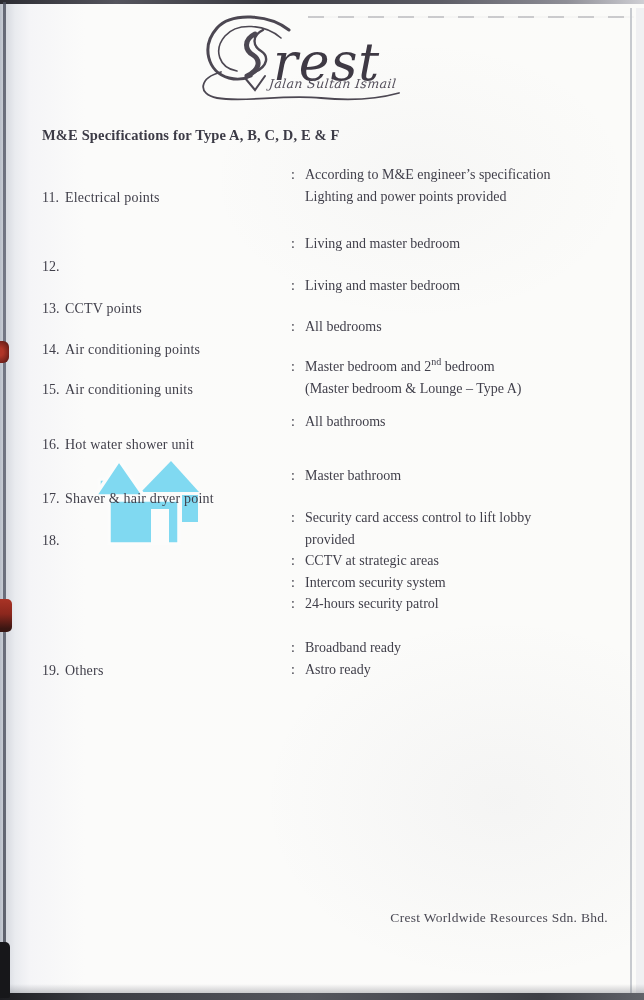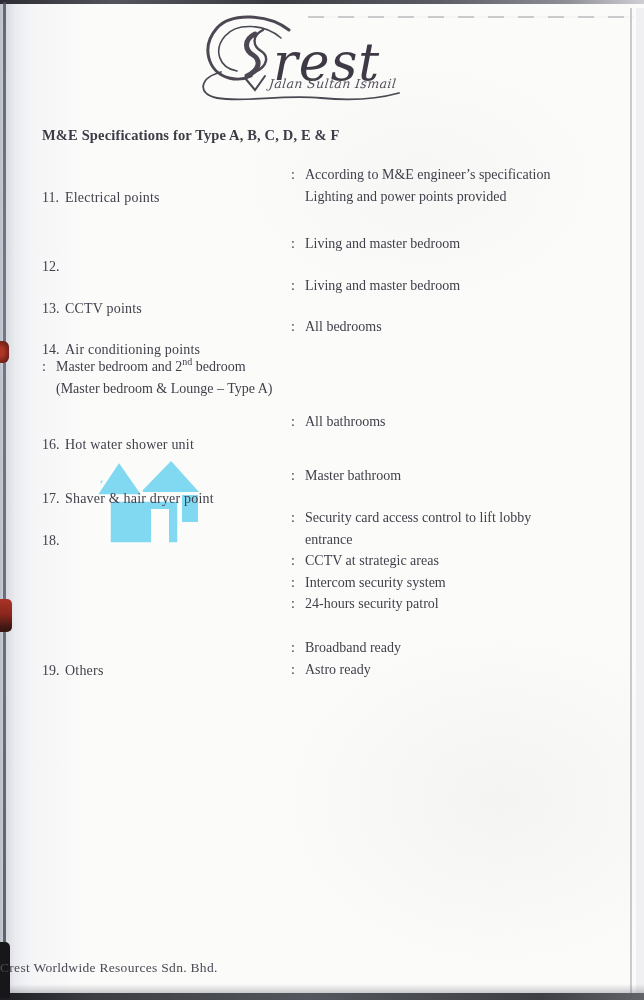--- a/index.html
+++ b/index.html
@@ -45,22 +45,22 @@
     font-size:14px; line-height:21.5px; }
   .row { position:absolute; left:0; width:100%; display:flex; }
   .leftcol { width:249px; flex:none; display:flex; padding-top:3px;margin-top:20px; }
   .num { width:23px; flex:none; }
   .label { flex:1; letter-spacing:.2px; }
   .entries { flex:1; }
   .entry { display:flex; }
   .colon { width:14px; flex:none; }
   .dlines { flex:1; }
   sup { font-size:10px; line-height:0; }
-  .doc-footer { position:absolute; left:0; top:960px; width:608px; z-index:2;
-    text-align:left; font-size:13.5px; letter-spacing:.3px; color:#4b4a55; }
+  .doc-footer { position:absolute; left:0; top:910px; width:608px; z-index:2;
+    text-align:right; font-size:13.5px; letter-spacing:.3px; color:#4b4a55; }
 </style>
 </head>
 <body>
 
 <div class="page">
 
   <div class="edge-top"></div>
   <div class="scan-streak"></div>
   <div class="spine-line"></div>
   <div class="edge-right"></div>
@@ -159,20 +159,24 @@
         <div class="entry">
           <span class="colon">:</span>
           <div class="dlines">
             <div>All bedrooms</div>
           </div>
         </div>
       </div>
     </div>
 
     <div class="row" style="top:192px">
+      <div class="leftcol">
+        <div class="num">15.</div>
+        <div class="label">Air conditioning units</div>
+      </div>
       <div class="entries">
         <div class="entry">
           <span class="colon">:</span>
           <div class="dlines">
             <div><span>Master bedroom and 2</span><sup>nd</sup><span> bedroom</span></div>
             <div>(Master bedroom &amp; Lounge – Type A)</div>
           </div>
         </div>
       </div>
     </div>
@@ -209,21 +213,21 @@
 
     <div class="row" style="top:343px">
       <div class="leftcol">
         <div class="num">18.</div>
       </div>
       <div class="entries">
         <div class="entry">
           <span class="colon">:</span>
           <div class="dlines">
             <div>Security card access control to lift lobby</div>
-            <div>entrance</div>
+            <div>provided</div>
           </div>
         </div>
         <div class="entry">
           <span class="colon">:</span>
           <div class="dlines">
             <div>CCTV at strategic areas</div>
           </div>
         </div>
         <div class="entry">
           <span class="colon">:</span>

